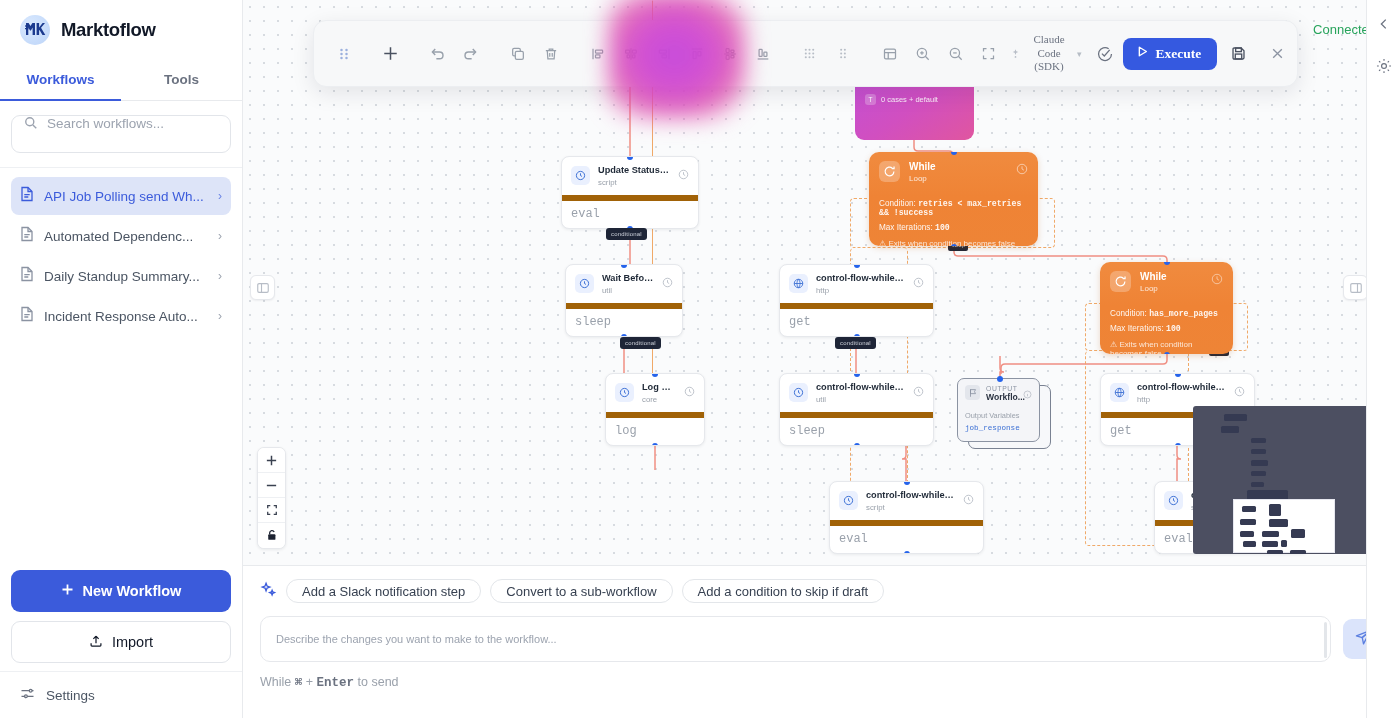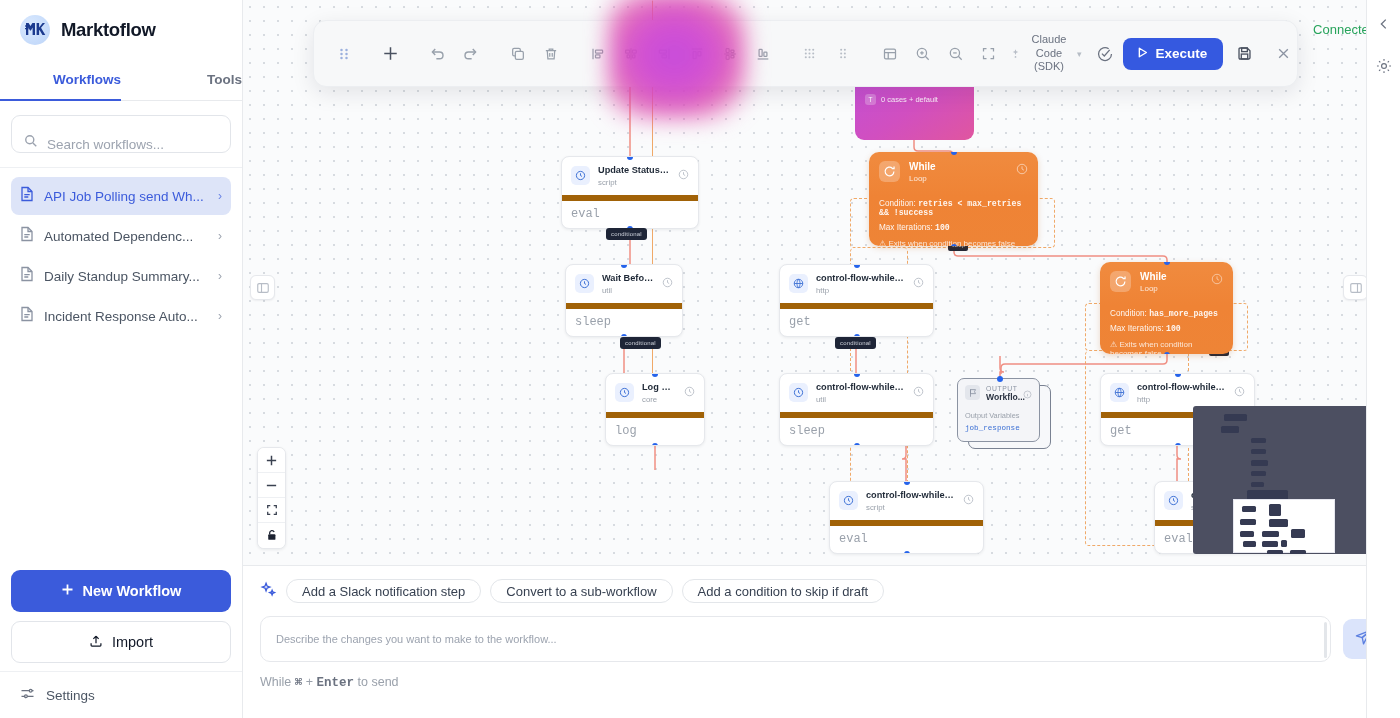--- a/index.html
+++ b/index.html
@@ -20,34 +20,34 @@
   .brand-logo {
     width: 30px; height: 30px; border-radius: 50%;
     background: radial-gradient(circle at 35% 35%, #dbeafe 0%, #c7dcfb 60%, #bdd4f7 100%);
     display: flex; align-items: center; justify-content: center; flex: 0 0 auto;
   }
   .brand-logo svg { display: block; }
   .brand-name { font-size: 18.5px; font-weight: bold; color: #111827; letter-spacing: -0.3px; }
 
   .tabs { display: flex; height: 42px; border-bottom: 1px solid #e8eaed; }
   .tab {
-    flex: 1; display: flex; align-items: center; justify-content: flex-end;
+    flex: 1; display: flex; align-items: center; justify-content: center;
     font-size: 13.5px; color: #6b7280; font-weight: bold; cursor: pointer;
     position: relative;
   }
   .tab.active { color: #3b5bdb; }
   .tab.active::after {
     content: ''; position: absolute; left: 0; right: 0; bottom: -1px;
     height: 2.5px; background: #3b5bdb;
   }
 
   .search-wrap { padding: 14px 11px 14px 11px; border-bottom: 1px solid #eef0f3; }
   .search-box {
     height: 38px; border: 1px solid #e2e5ea; border-radius: 9px;
-    display: flex; align-items: flex-end; gap: 9px; padding: 0 12px;
+    display: flex; align-items: flex-start; gap: 9px; padding: 0 12px;
   }
   .search-box input {
     border: 0; outline: 0; font-size: 13.5px; color: #374151;
     font-family: inherit; width: 100%; background: transparent;
   }
   .search-box input::placeholder { color: #9ca3af; }
 
   .wf-list { padding: 9px 11px 0 11px; flex: 1 1 auto; overflow: hidden; }
   .wf-item {
     height: 38px; border-radius: 8px; display: flex; align-items: center;
@@ -201,21 +201,21 @@
   }
 
   
   #edges { position: absolute; left: 0; top: 0; width: 100%; height: 565px; pointer-events: none; }
 
   
   #toolbar {
     position: absolute; left: 70px; top: 20px; width: 985px; height: 67px;
     background: #f7f8f9; border: 1px solid #eceef1; border-radius: 13px;
     box-shadow: 0 6px 22px rgba(16,24,40,.10);
-    display: flex; align-items: center; padding: 0 14px; gap: 2px; z-index: 20;
+    display: flex; align-items: center; padding: 0 14px; gap: 2px; z-index: 20; font-family: Liberation Serif, serif;
   }
   .tb-btn {
     width: 31px; height: 31px; border-radius: 7px; border: 0; background: transparent;
     display: flex; align-items: center; justify-content: center; cursor: pointer;
     color: #98a0ab; flex: 0 0 auto;
   }
   .tb-sep { width: 12px; flex: 0 0 auto; }
   .tb-spacer { flex: 1 1 auto; }
   .tb-model {
     display: flex; align-items: center; gap: 5px; flex: 0 0 auto;

